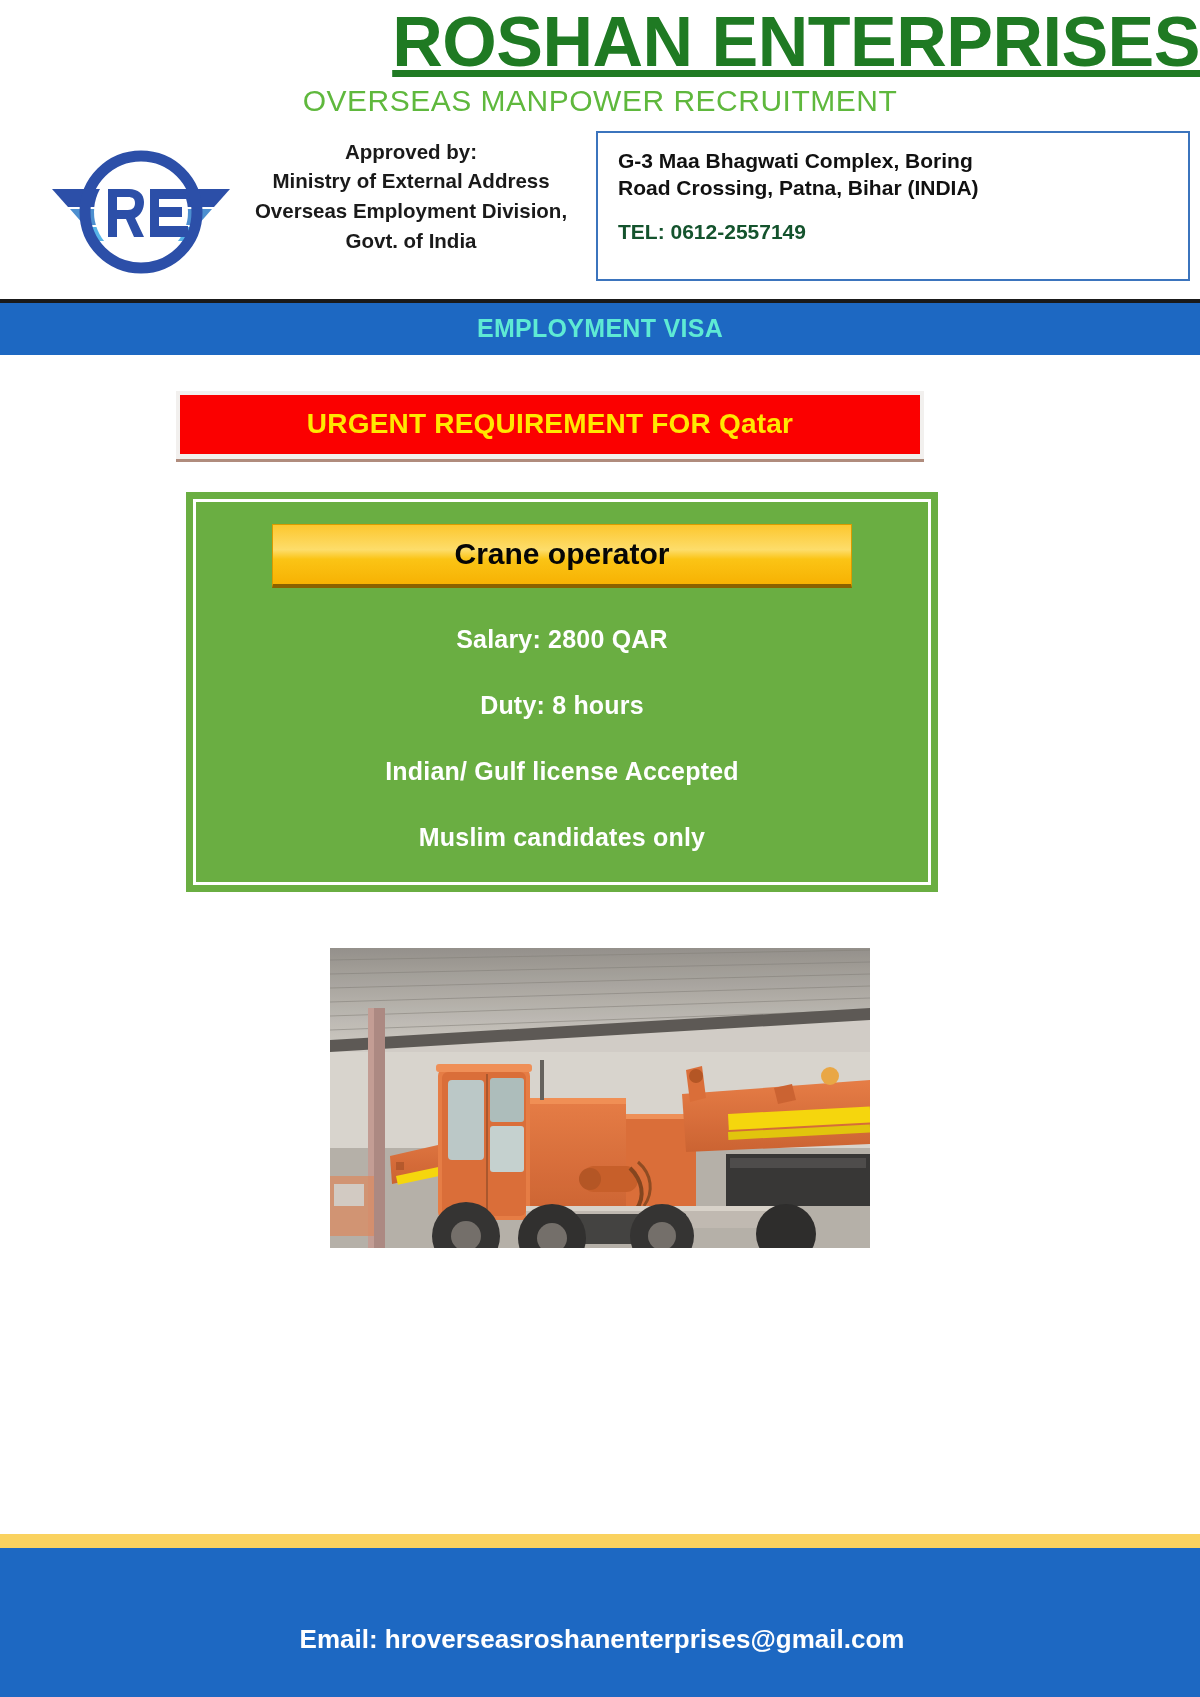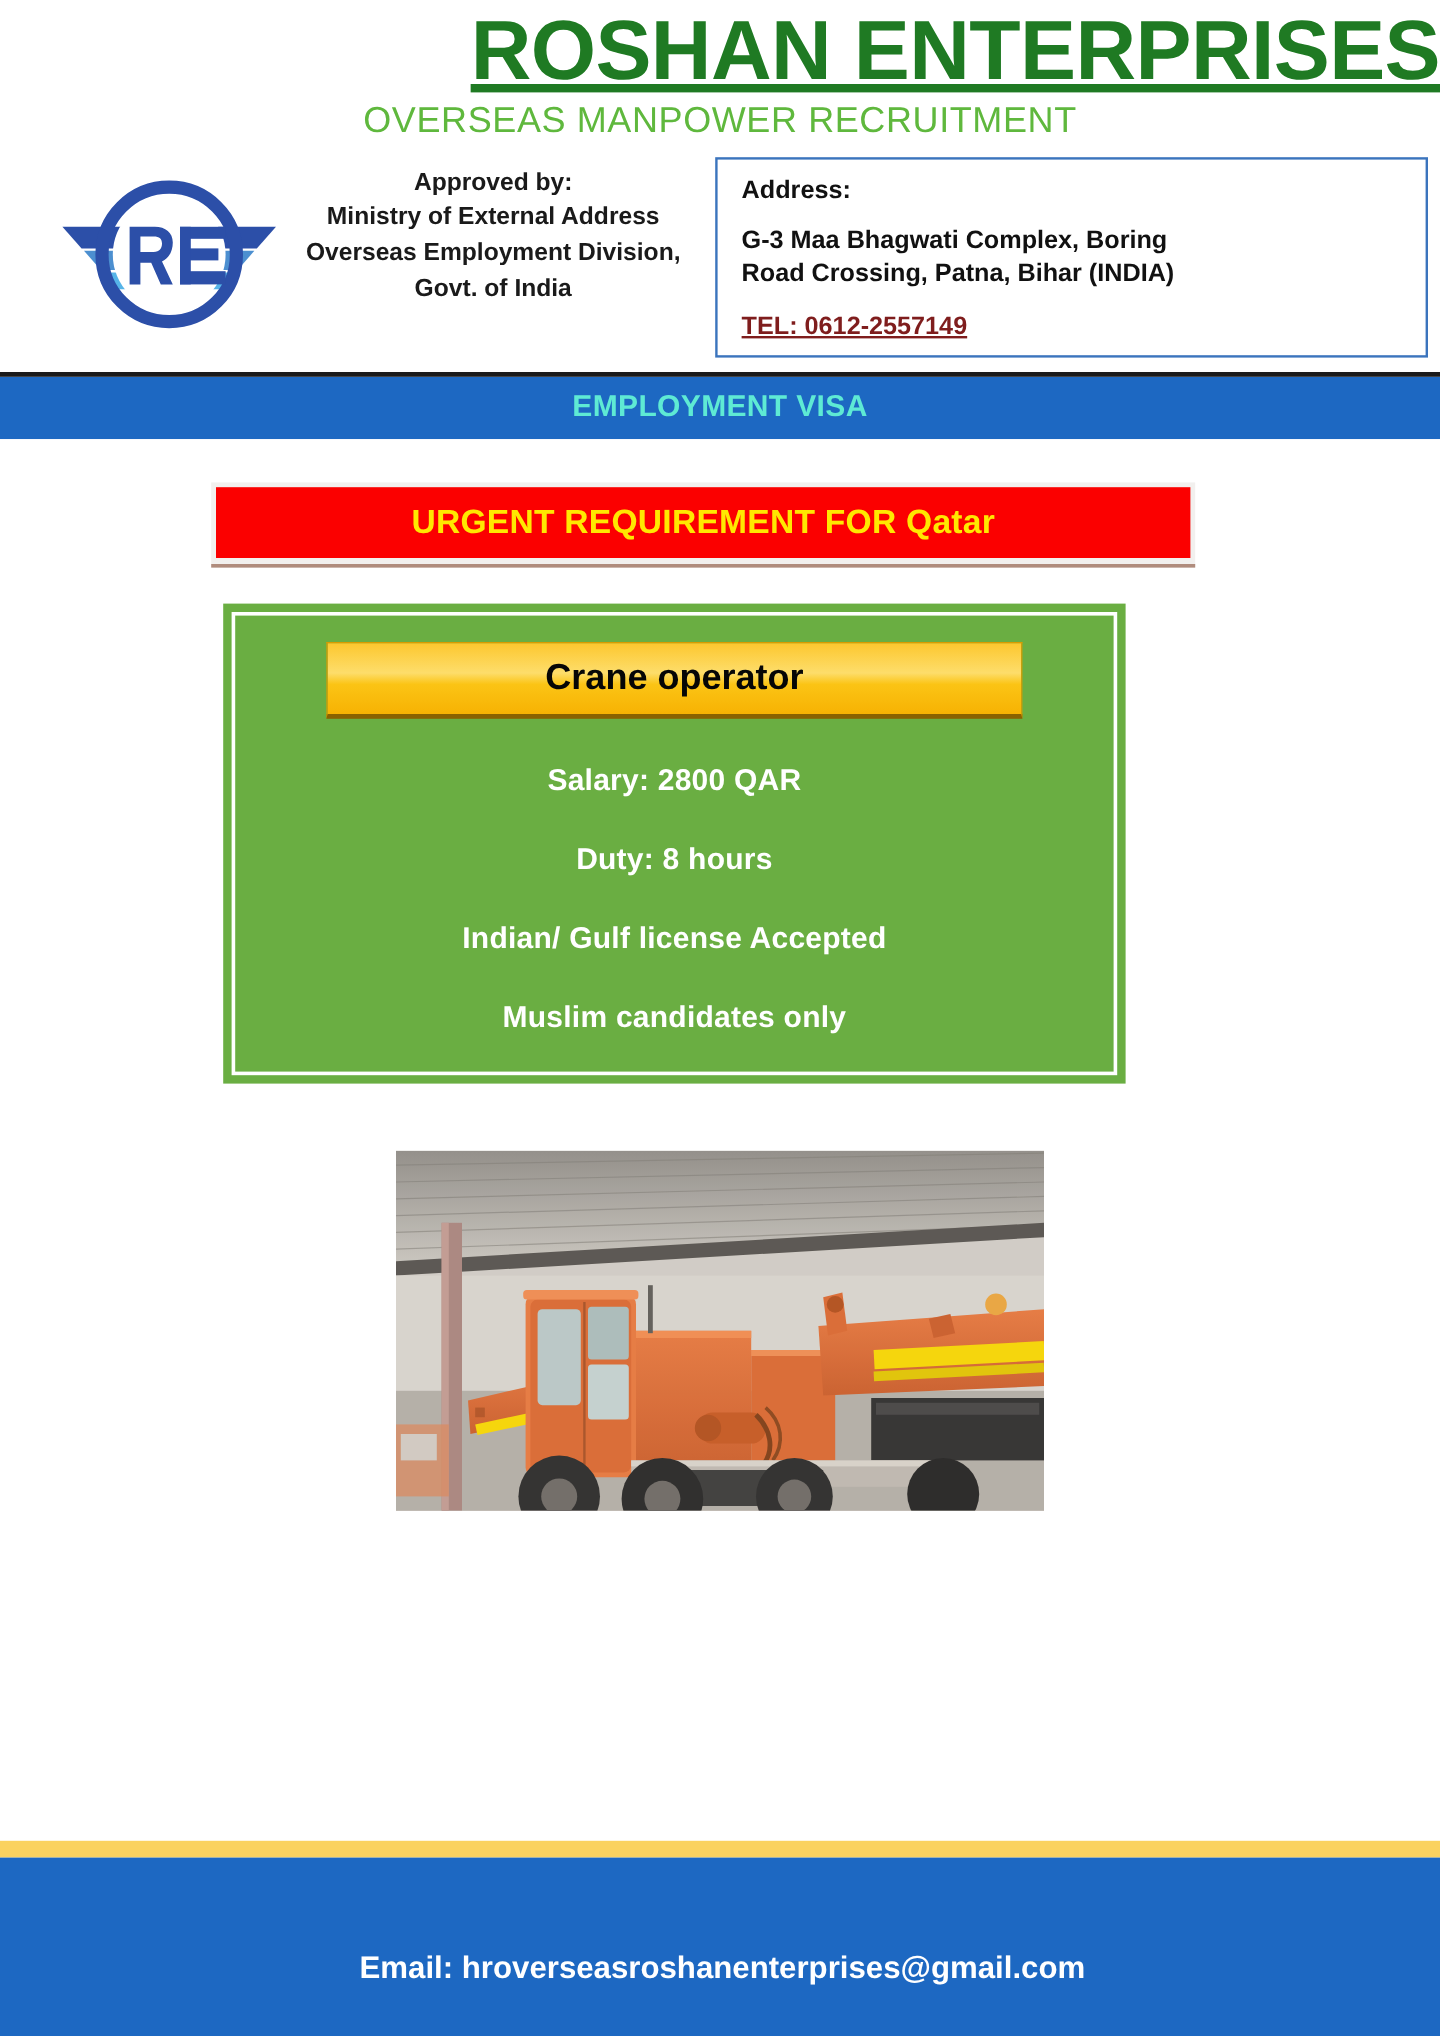--- a/index.html
+++ b/index.html
@@ -88,23 +88,22 @@
   }
   .address-line {
     font-size: 21px;
     font-weight: bold;
     color: #111;
     line-height: 1.32;
   }
   .address-tel {
     font-size: 21px;
     font-weight: bold;
-    color: #7f1d1d;
+    color: #14532d;
     margin-top: 18px;
-    text-decoration: underline;
   }
 
   
   .banner-sep {
     height: 4px;
     background: #1a1a1a;
     width: 100%;
     margin-top: 12px;
   }
   .visa-banner {
@@ -120,21 +119,21 @@
   
   .body-area {
     background: #ffffff;
     padding-top: 36px;
     min-height: 1010px;
     position: relative;
   }
 
   
   .urgent-outer {
-    width: 820px;
+    width: 748px;
     margin-left: 176px;
     background: #f2f0ee;
     border-bottom: 3px solid #b08c7d;
     padding: 4px 4px 5px 4px;
     box-sizing: border-box;
   }
   .urgent-box {
     background: #fb0000;
     text-align: center;
     padding: 13px 0 14px 0;
@@ -282,21 +281,20 @@
     </div>
 
     <div class="approval">
       <div>Approved by:</div>
       <div>Ministry of External Address</div>
       <div>Overseas Employment Division,</div>
       <div>Govt. of India</div>
     </div>
 
     <div class="address-box">
-      <div class="address-label">Address:</div>
       <div class="address-line">G-3 Maa Bhagwati Complex, Boring</div>
       <div class="address-line">Road Crossing, Patna, Bihar (INDIA)</div>
       <div class="address-tel">TEL: 0612-2557149</div>
     </div>
 
   </div>
 
   <div class="banner-sep"></div>
 </div>
 

